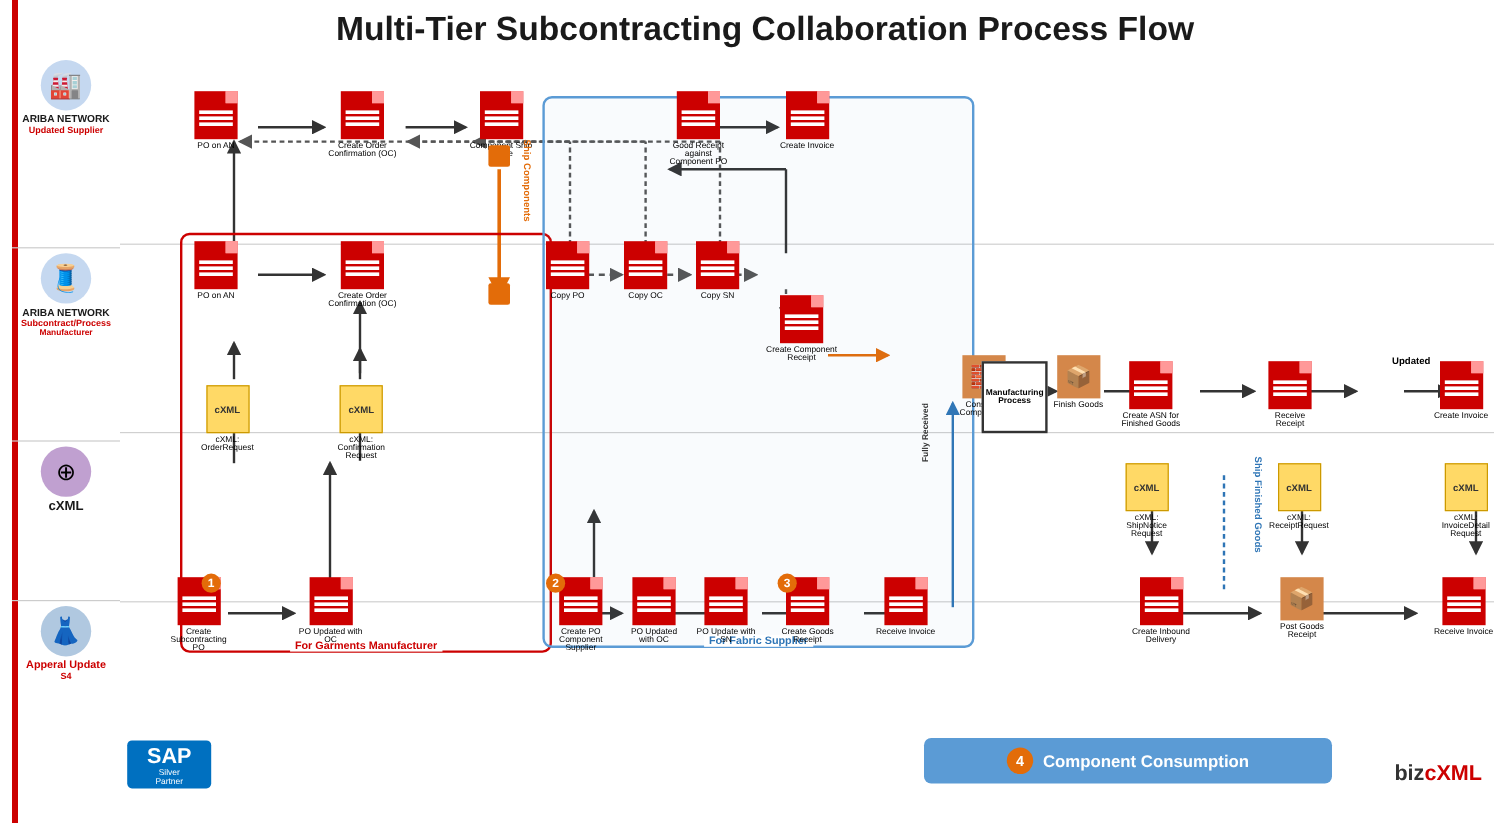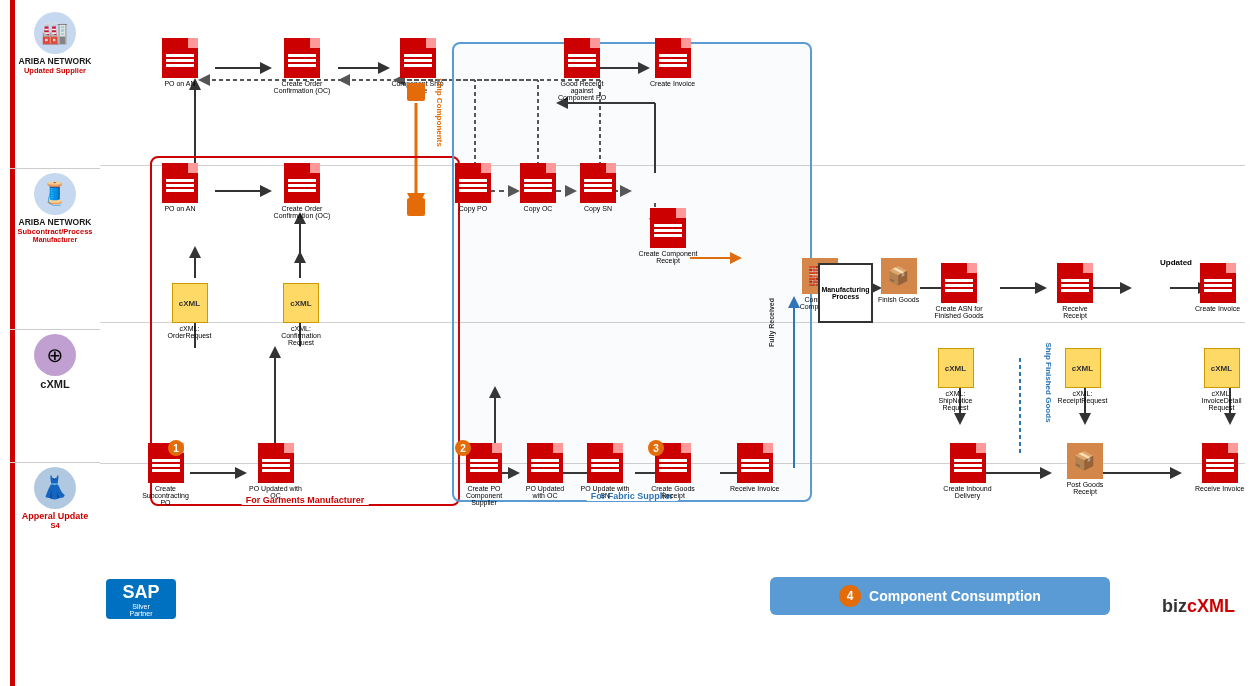--- a/index.html
+++ b/index.html
@@ -231,20 +231,21 @@
       pointer-events: none;
       overflow: visible;
     }
   </style>
 </head>
 <body>
 
 <div class="main-container">
   <div class="red-line"></div>
 
+  <h1 class="title">Multi-Tier Subcontracting Collaboration Process Flow</h1>
 
   <div class="flow-area">
 
     <div class="lanes">
 
       <div class="lane" style="flex:1.1; border-bottom:1px solid #ccc;">
         <div class="lane-avatar" style="background:#c5d8f0; font-size:22px;">🏭</div>
         <div class="lane-title">ARIBA NETWORK</div>
         <div class="lane-subtitle">Updated Supplier</div>
       </div>

